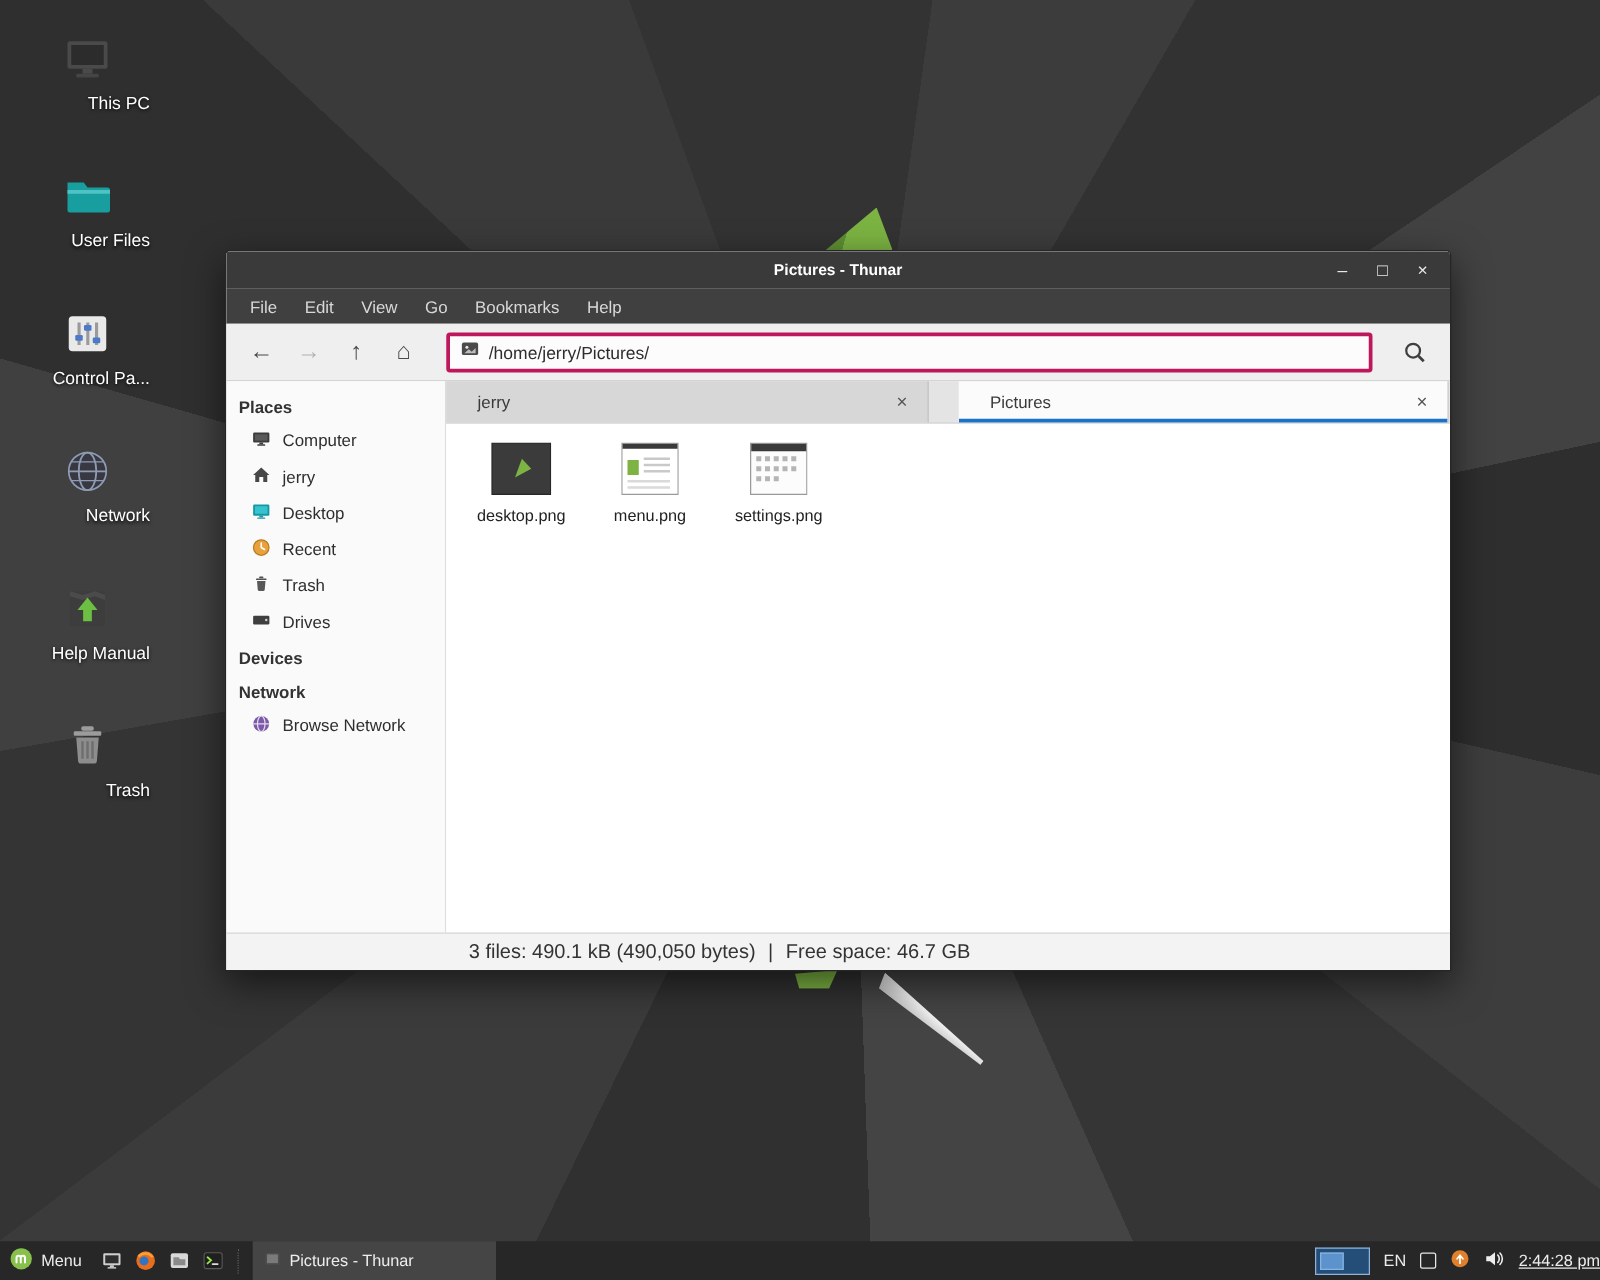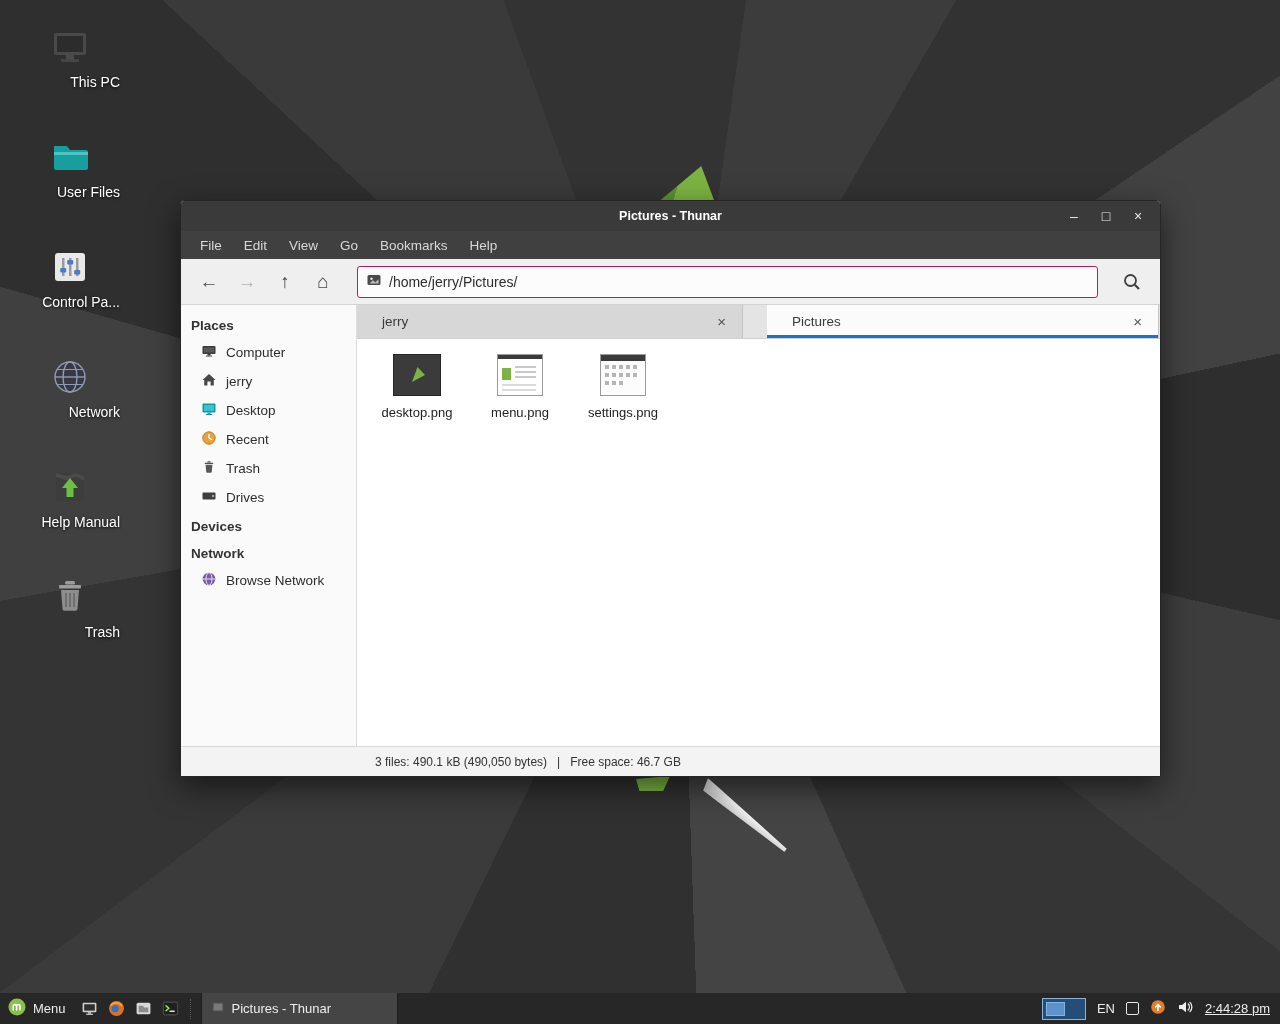--- a/index.html
+++ b/index.html
@@ -45,21 +45,21 @@
   .menubar { height:28px; background:#404040; display:flex; align-items:center;
     padding-left:8px; flex:0 0 auto; }
   .menu-item { color:#d8d8d8; font-size:13.5px; padding:4px 11px; cursor:pointer; }
 
   .toolbar { height:46px; background:#efefef; border-bottom:1px solid #d4d4d4;
     display:flex; align-items:center; padding:0 10px; gap:2px; flex:0 0 auto; }
   .nav-btn { width:36px; height:34px; display:flex; align-items:center; justify-content:center;
     font-size:19px; color:#4a4a4a; cursor:pointer; border-radius:3px; }
   .nav-btn.disabled { color:#b3b3b3; }
   .path-wrap { flex:1; height:32px; margin:0 14px 0 14px; background:#fcfcfc;
-    border:1px solid #be185d; border-radius:3px; display:flex; align-items:center;
+    border:3px solid #be185d; border-radius:3px; display:flex; align-items:center;
     padding:0 8px; gap:7px; }
   .path-input { border:none; outline:none; background:transparent; flex:1;
     font-family:"Liberation Sans", sans-serif; font-size:14px; color:#2d2d2d; }
   .search-btn { width:36px; height:34px; display:flex; align-items:center; justify-content:center; cursor:pointer; }
 
   .window-body { flex:1; display:flex; min-height:0; }
 
   .sidebar { width:176px; background:#fafafa; border-right:1px solid #dcdcdc; padding-top:6px; overflow:hidden; }
   .side-heading { font-weight:bold; color:#333; font-size:13.5px; padding:7px 12px 5px 10px; }
   .side-item { display:flex; align-items:center; gap:9px; padding:5px 8px 5px 20px;
@@ -74,32 +74,32 @@
   .tab .tab-close { color:#555; font-size:15px; padding:0 4px; cursor:pointer; }
   .tab.active { background:#fbfbfb; box-shadow:inset 0 -3px 0 #1a73c9; width:392px;margin-left:24px; }
 
   .fileview { flex:1; background:#ffffff; padding:10px 12px; display:flex;
     align-items:flex-start; gap:7px; }
   .file-item { width:96px; text-align:center; cursor:pointer; }
   .thumb-box { height:52px; display:flex; align-items:center; justify-content:center; }
   .file-name { font-size:13px; color:#222; margin-top:4px; }
 
   .statusbar { height:30px; background:#f3f3f3; border-top:1px solid #d8d8d8;
-    display:flex; align-items:center; padding-left:194px; gap:10px; font-size:12px; color:#333; flex:0 0 auto; }
+    display:flex; align-items:center; padding-left:194px; gap:10px; font-size:16px; color:#333; flex:0 0 auto; }
 
   
   .taskbar { position:absolute; left:0; bottom:0; width:1280px; height:31px;
     background:#272727; display:flex; align-items:center; color:#ededed; font-size:13px; }
   .tb-menu { display:flex; align-items:center; gap:7px; padding:0 10px 0 8px; height:100%; cursor:pointer; }
   .tb-launcher { width:27px; height:100%; display:flex; align-items:center; justify-content:center; cursor:pointer; }
   .tb-sep { width:7px; height:20px; border-left:1px dotted #5a5a5a; margin:0 4px 0 6px; }
   .tb-task { height:100%; width:197px; background:#454545; border-left:1px solid #1d1d1d;
     border-right:1px solid #1d1d1d; display:flex; align-items:center; gap:7px; padding:0 9px; cursor:pointer; }
   .tb-task .tb-task-label { white-space:nowrap; overflow:hidden; }
-  .tb-tray { margin-left:auto; display:flex; align-items:center; gap:11px; padding-right:10px; height:100%; }
+  .tb-tray { margin-left:auto; display:flex; align-items:center; gap:11px; height:100%; }
   .pager { width:44px; height:22px; background:#244d77; border:1px solid #8fb2da; cursor:pointer;
     display:flex; align-items:center; }
   .pager-win { width:19px; height:14px; background:#5c93cc; margin-left:3px; border:1px solid #86b4e0; }
   .kbd-ind { width:13px; height:13px; border:1.5px solid #e8e8e8; border-radius:2px; cursor:pointer; }
   .tray-text { cursor:pointer; }
   .clock { cursor:pointer; white-space:nowrap;text-decoration:underline; }
 </style>
 </head>
 <body>
 

